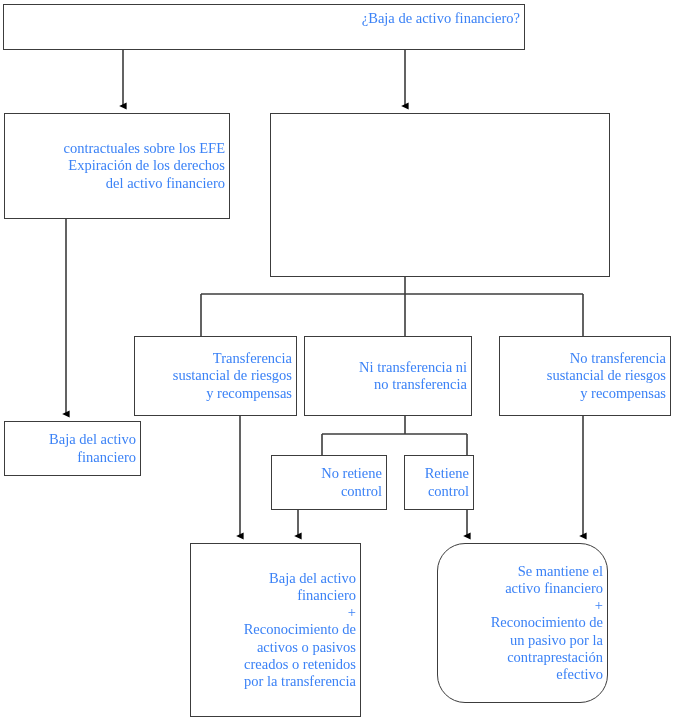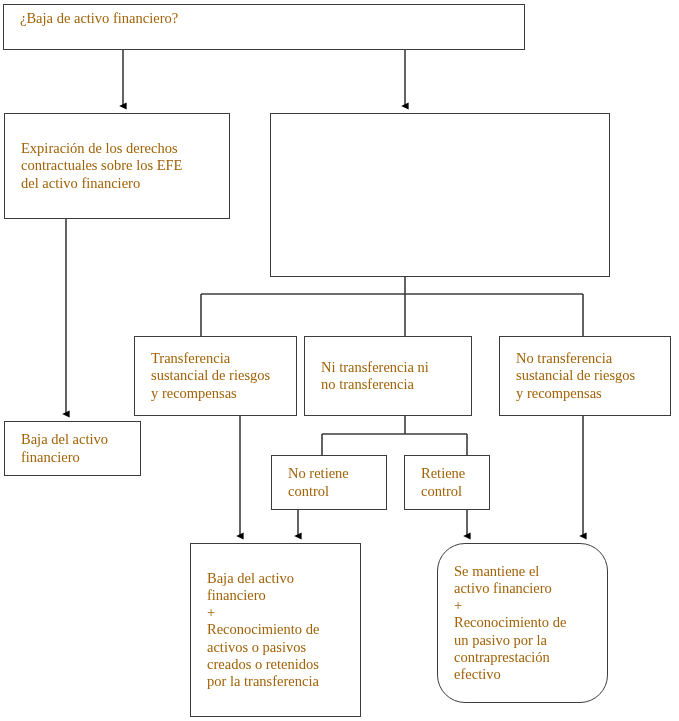--- a/index.html
+++ b/index.html
@@ -22,27 +22,27 @@
     height: 721px;
     pointer-events: none;
   }
   .node {
     position: absolute;
     box-sizing: border-box;
     border: 1.4px solid #3c3c3c;
     background: #ffffff;
     display: flex;
     flex-direction: column;
-    align-items: flex-start;
+    align-items: flex-end;
     justify-content: center;
     text-align: center;
-    color: #a16207;
+    color: #3b82f6;
     line-height: 1.18;
     font-size: 14.5px;
-    padding: 2px 16px;
+    padding: 2px 4px;
   }
   .node.topbar {
     justify-content: flex-start;
     padding-top: 5px;
   }
   .split {
     position: absolute;
     box-sizing: border-box;
     border: 1.4px solid #3c3c3c;
     background: #ffffff;
@@ -122,22 +122,22 @@
 
       <path d="M583,416 L583,536" marker-end="url(#arrowhead)"></path>
     </g>
   </svg>
 
   <div class="node topbar" style="left:3px; top:4px; width:522px; height:46px;">
     <span>¿Baja de activo financiero?</span>
   </div>
 
   <div class="node" style="left:4px; top:113px; width:226px; height:106px;">
+    <span class="ln">contractuales sobre los EFE</span>
     <span class="ln">Expiración de los derechos</span>
-    <span class="ln">contractuales sobre los EFE</span>
     <span class="ln">del activo financiero</span>
   </div>
 
   <div class="split" style="left:270px; top:113px; width:340px; height:164px;">
     <div class="split-body">
     </div>
   </div>
 
   <div class="node" style="left:134px; top:336px; width:163px; height:80px;">
     <span class="ln">Transferencia</span>
@@ -159,21 +159,21 @@
   <div class="node" style="left:4px; top:421px; width:137px; height:55px;">
     <span class="ln">Baja del activo</span>
     <span class="ln">financiero</span>
   </div>
 
   <div class="node" style="left:271px; top:455px; width:116px; height:55px;">
     <span class="ln">No retiene</span>
     <span class="ln">control</span>
   </div>
 
-  <div class="node" style="left:404px; top:455px; width:86px; height:55px;">
+  <div class="node" style="left:404px; top:455px; width:70px; height:55px;">
     <span class="ln">Retiene</span>
     <span class="ln">control</span>
   </div>
 
   <div class="node" style="left:190px; top:543px; width:171px; height:174px;">
     <span class="ln">Baja del activo</span>
     <span class="ln">financiero</span>
     <span class="plus">+</span>
     <span class="ln">Reconocimiento de</span>
     <span class="ln">activos o pasivos</span>

